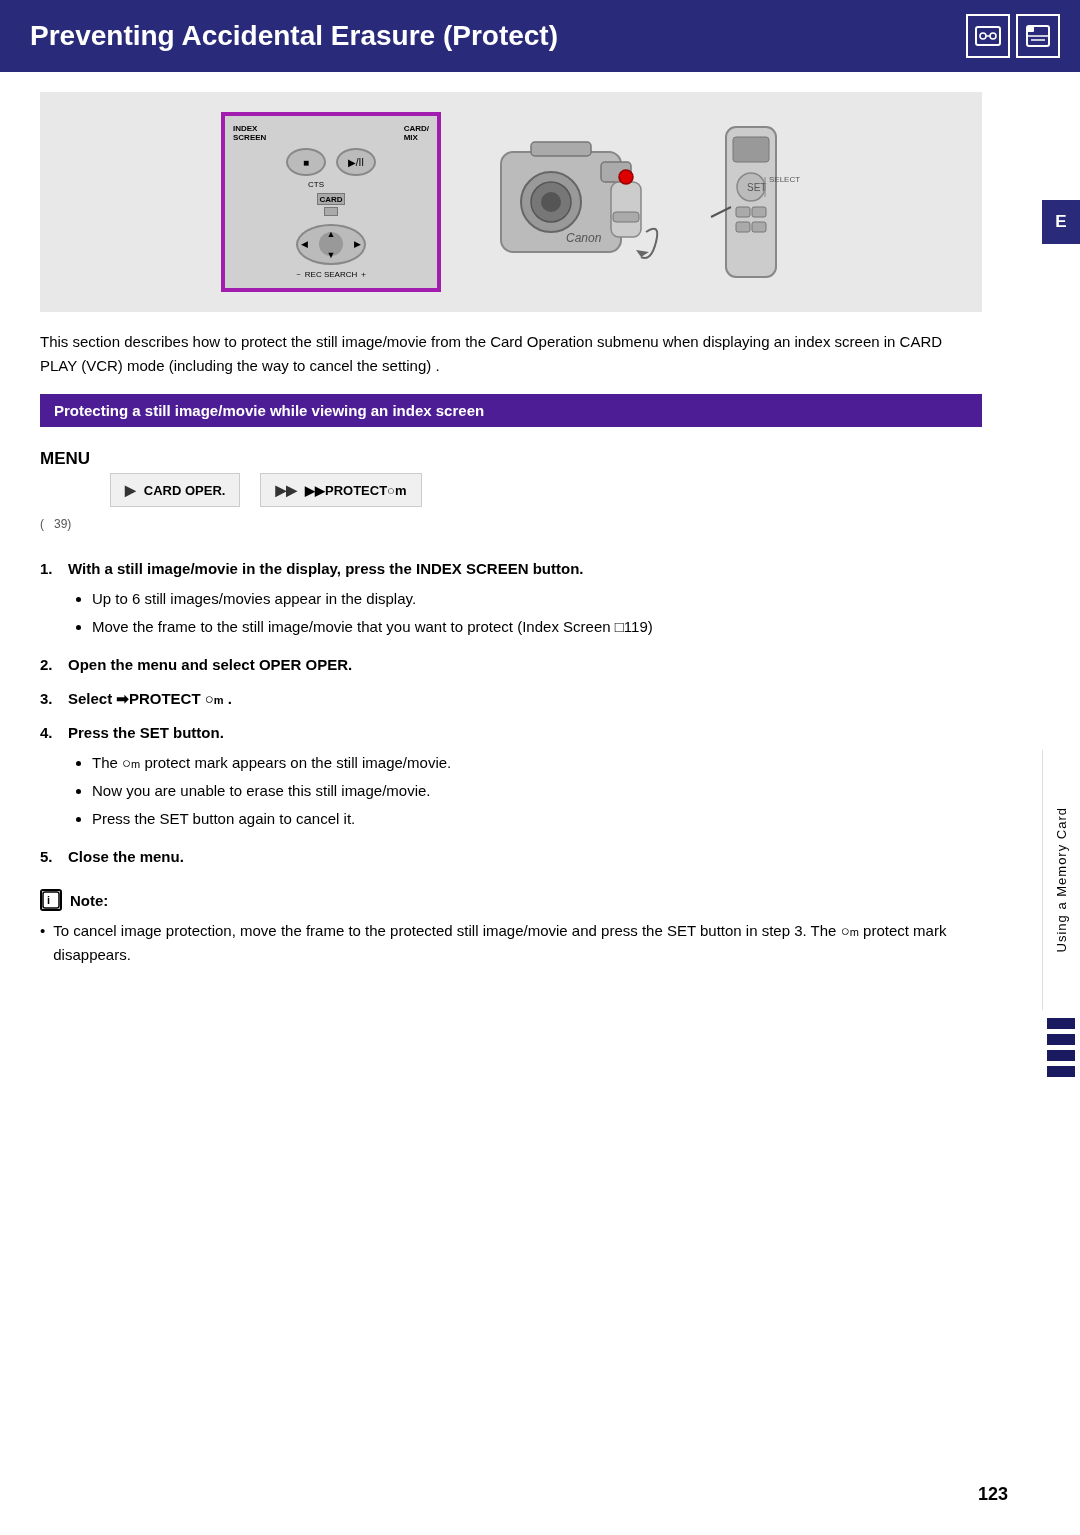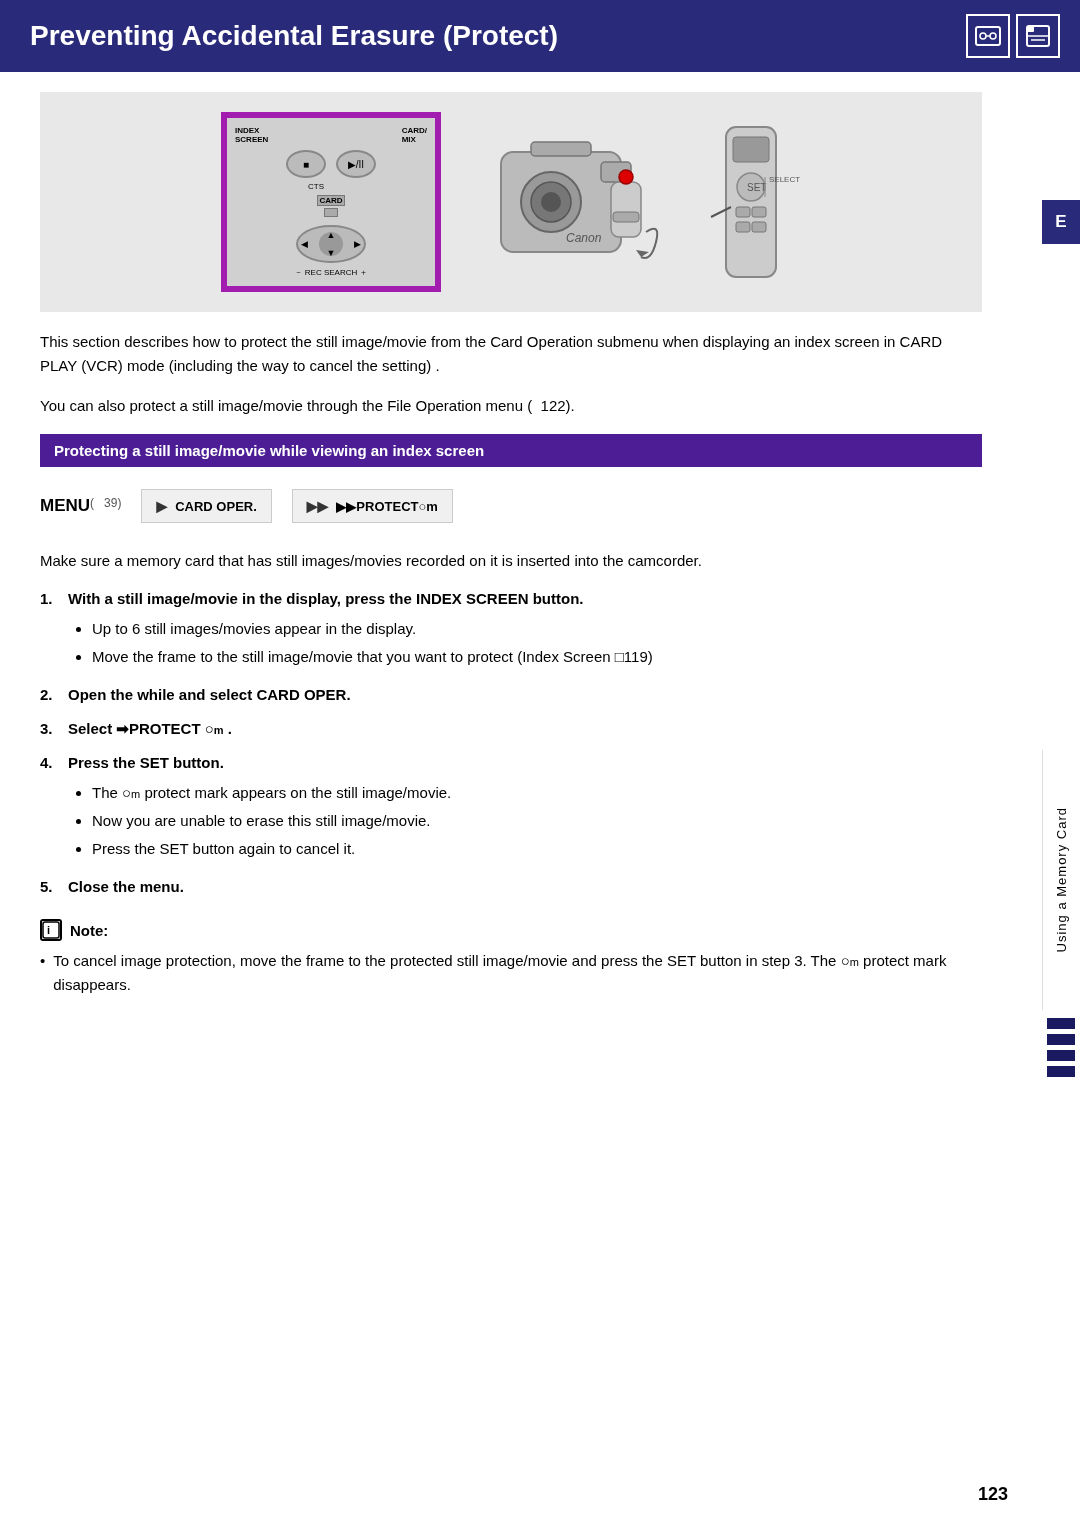--- a/index.html
+++ b/index.html
@@ -89,21 +89,21 @@
       justify-content: center;
       gap: 30px;
       min-height: 220px;
     }
 
     
     .camera-panel {
       width: 220px;
       height: 180px;
       background: #d0d0d0;
-      border: 6px solid #a21caf;
+      border: 4px solid #a21caf;
       position: relative;
       display: flex;
       flex-direction: column;
       align-items: center;
       padding: 8px;
       font-size: 9px;
     }
 
     .panel-labels {
       display: flex;
@@ -237,22 +237,23 @@
     .menu-row {
       display: flex;
       align-items: center;
       gap: 20px;
       margin-bottom: 18px;
       padding: 8px 0;
     }
 
     .menu-label-block {
       display: flex;
-      flex-direction: row;
+      flex-direction: column;
       align-items: flex-start;
+      gap: 48px;
     }
 
     .menu-bold {
       font-weight: 900;
       font-size: 17px;
       font-family: 'Arial Black', Arial, sans-serif;
     }
 
     .menu-sub {
       font-size: 12px;
@@ -524,59 +525,57 @@
           <text x="68" y="65" font-size="8" fill="#555">SELECT</text>
           <line x1="64" y1="60" x2="64" y2="80" stroke="#888" stroke-width="1"></line>
 
           <path d="M10 100 L30 90" stroke="#555" stroke-width="2" marker-end="url(#arr)"></path>
         </svg>
       </div>
     </div>
 
     <p class="intro-text">This section describes how to protect the still image/movie from the Card Operation submenu when displaying an index screen in CARD PLAY (VCR) mode (including the way to cancel the setting) .</p>
 
-    <p class="intro-text">You can also protect a still image/movie through the File Operation menu ( &nbsp;122).</p>
 
     <div class="section-heading">Protecting a still image/movie while viewing an index screen</div>
 
 
     <div class="menu-row">
       <div class="menu-label-block">
         <span class="menu-bold">MENU</span>
         <span class="menu-sub">( &nbsp; 39)</span>
       </div>
       <div class="menu-arrow-box">
         <span class="menu-arrow">▶</span>
         <span>CARD OPER.</span>
       </div>
       <div class="menu-arrow-box">
         <span class="menu-double-arrow">▶▶</span>
         <span>▶▶PROTECT○m</span>
       </div>
     </div>
 
-    <p class="body-text">Make sure a memory card that has still images/movies recorded on it is inserted into the camcorder.</p>
 
     <div class="numbered-list">
 
       <div class="numbered-item">
         <span class="numbered-item-num">1.</span>
         <div class="numbered-item-content">
           <strong>With a still image/movie in the display, press the INDEX SCREEN button.</strong>
           <ul class="bullet-list">
             <li class="bullet-item">Up to 6 still images/movies appear in the display.</li>
             <li class="bullet-item">Move the frame to the still image/movie that you want to protect (Index Screen □119)</li>
           </ul>
         </div>
       </div>
 
       <div class="numbered-item">
         <span class="numbered-item-num">2.</span>
         <div class="numbered-item-content">
-          <strong>Open the while and select CARD OPER.</strong>
+          <strong>Open the menu and select OPER OPER.</strong>
         </div>
       </div>
 
       <div class="numbered-item">
         <span class="numbered-item-num">3.</span>
         <div class="numbered-item-content">
           <strong>Select ➡PROTECT ○<span style="font-size:11px;">m</span> .</strong>
         </div>
       </div>
 

